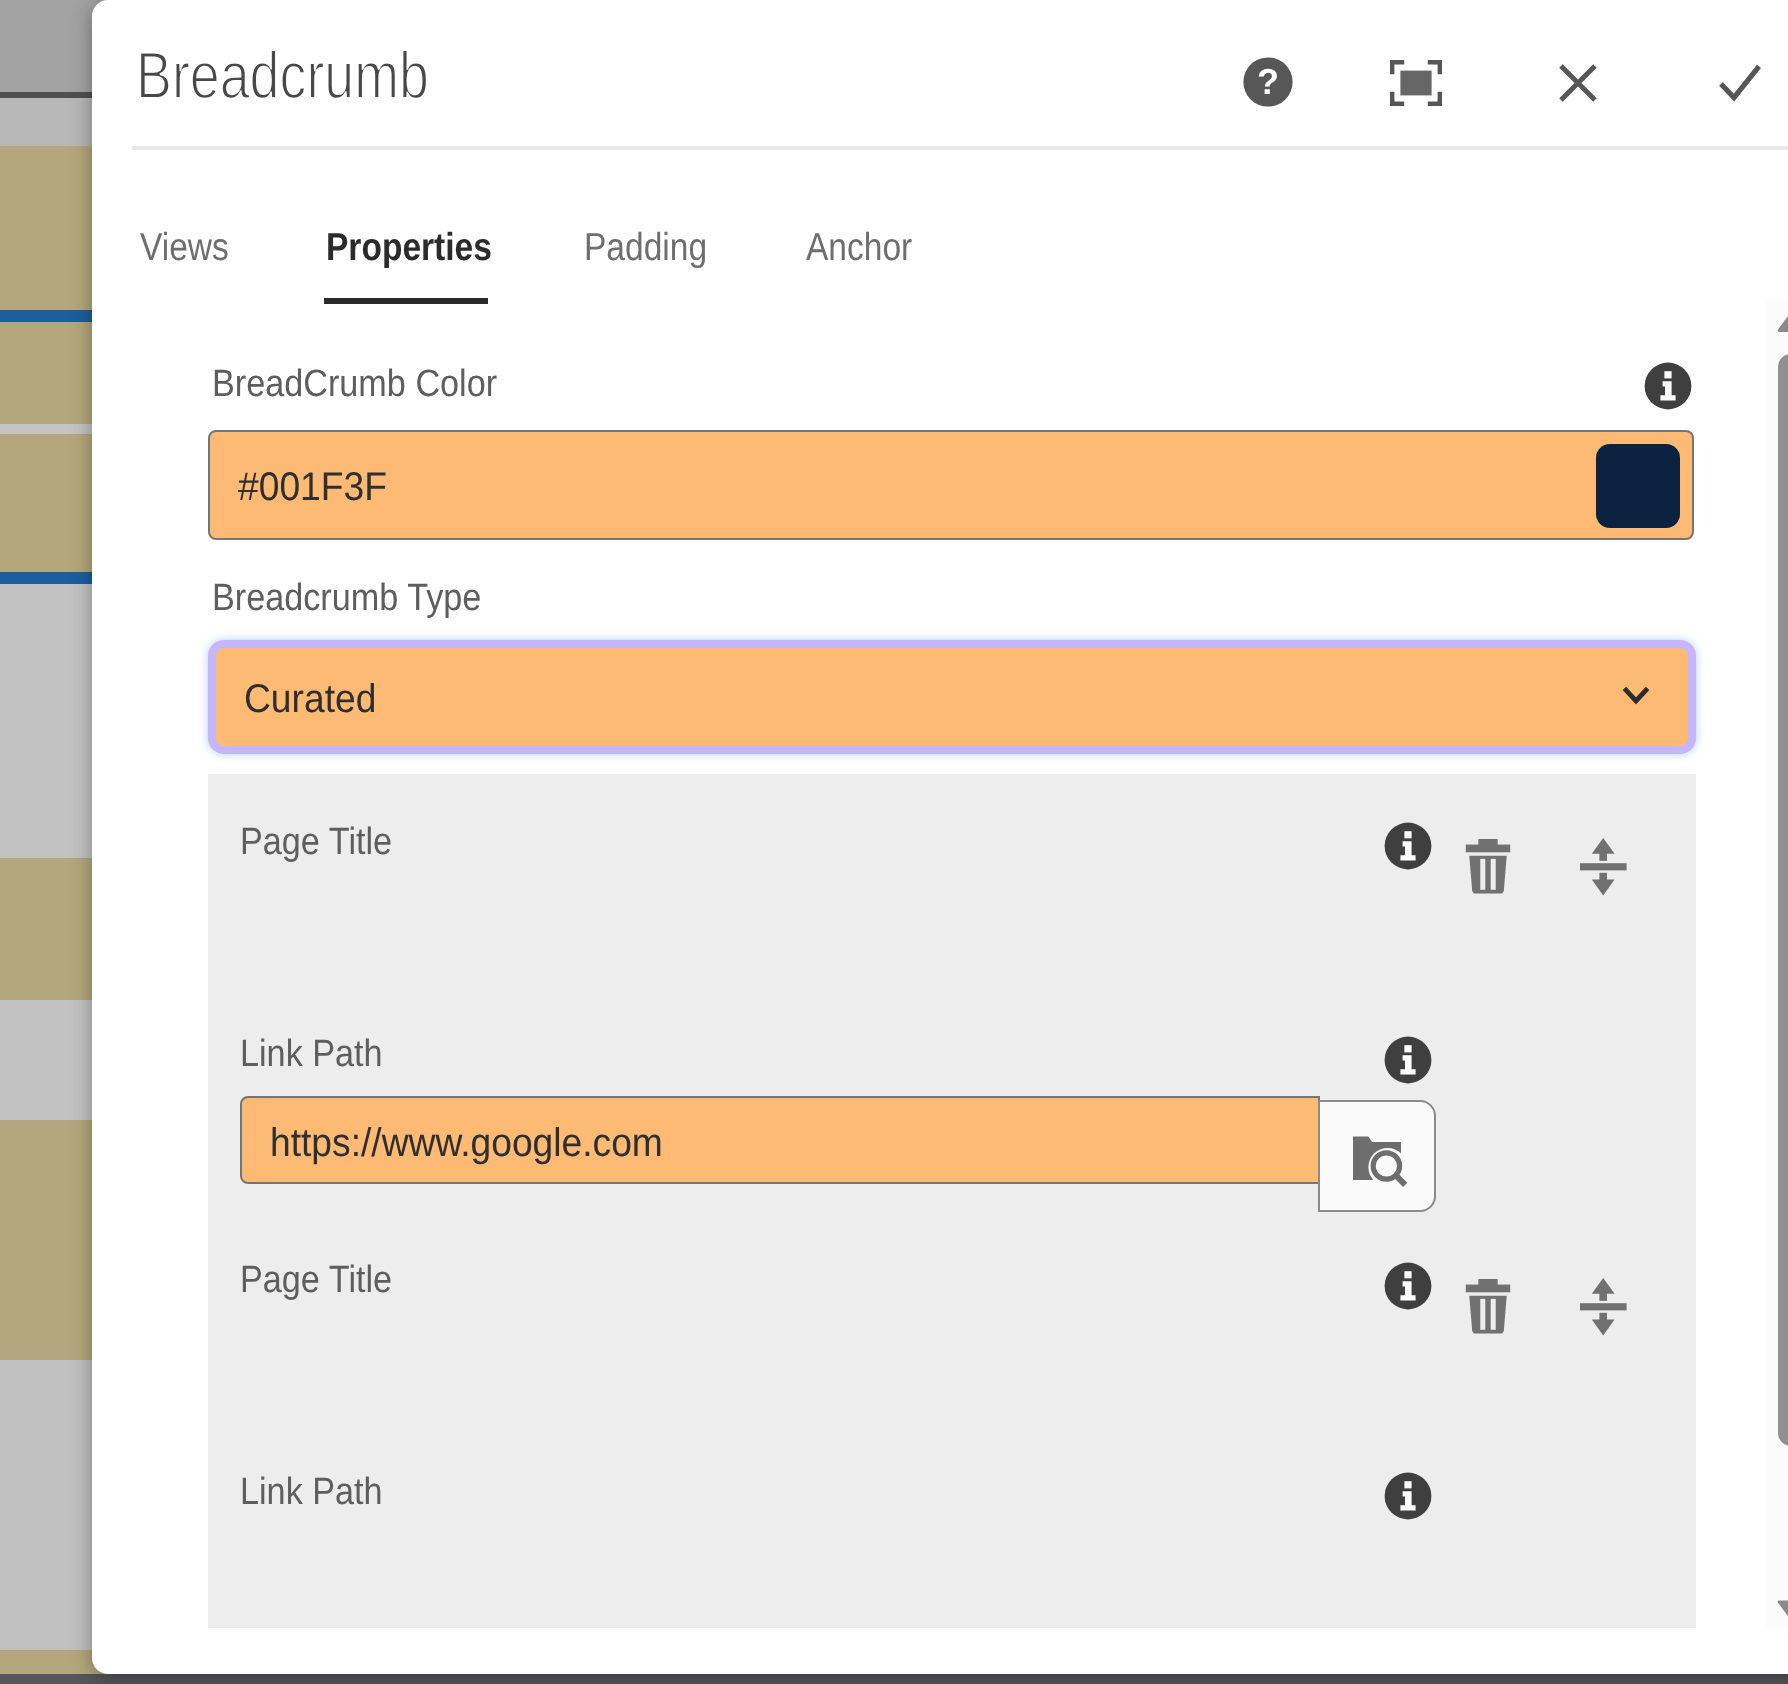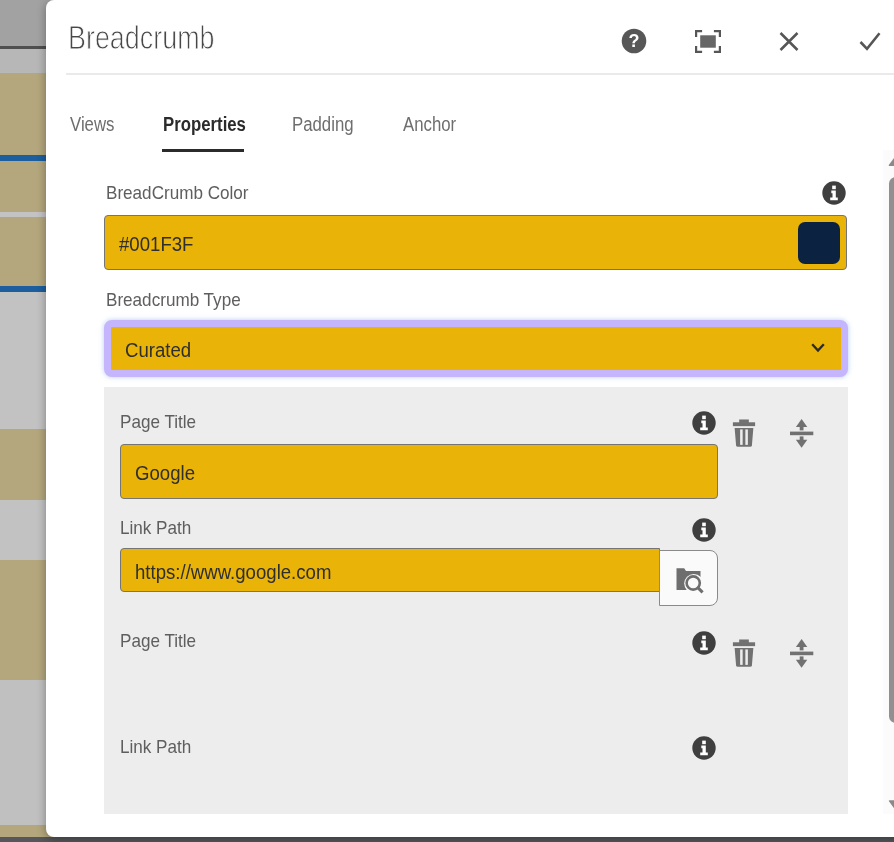--- a/index.html
+++ b/index.html
@@ -32,21 +32,21 @@
     box-shadow:0 2px 10px rgba(0,0,0,.35);
     margin-left:42px;
   }
   .title{left:22px;top:21px;font-size:33px;line-height:33px;color:#484848;font-weight:400;-webkit-text-stroke:0.9px #fff;transform:scaleX(.815);transform-origin:left top;}
   .divider{left:20px;top:73px;width:840px;height:2px;background:#eaeaea;}
   .tab{top:113px;font-size:19.5px;line-height:22px;color:#6e6e6e;transform:scaleX(.86);transform-origin:left top;}
   .tab.sel{color:#2b2b2b;font-weight:700;}
   .tabline{left:116px;top:148.6px;width:82px;height:3.4px;background:#2b2b2b;transform:none;}
   .lbl{font-size:19px;line-height:22px;color:#5e5e5e;transform:scaleX(.9);transform-origin:left top;}
   .input{
-    position:absolute;background:#eab308;border:1px solid #757575;border-radius:4px;
+    position:absolute;background:#fdba74;border:1px solid #757575;border-radius:4px;
     font-size:18px;color:#2f2f2f;box-sizing:border-box;
   }
   .input span{position:absolute;left:14px;top:calc(50% + 1.5px);transform:translateY(-50%) scaleX(.93);transform-origin:left center;white-space:nowrap;font-size:20px;line-height:24px;}
   #panel{position:absolute;left:58px;top:387px;width:744px;height:427px;background:#ededed;overflow:hidden;}
   .picker{
     position:absolute;background:#fafafa;border:1px solid #8a8a8a;
     border-radius:0 8px 8px 0;box-sizing:border-box;
   }
   #track{position:absolute;left:837px;top:150px;width:24px;height:664px;background:#fbfbfb;}
   #thumb{position:absolute;left:842.5px;top:176.8px;width:13.5px;height:546px;border-radius:7px;background:#909090;}
@@ -96,21 +96,21 @@
     <circle cx="12" cy="12" r="11.7" fill="#3f3f3f"></circle>
     <rect x="10.2" y="4.6" width="3.6" height="3.6" fill="#fff"></rect>
     <path d="M9.3 9.6 h4.5 v7 h2 v2.6 H8.2 v-2.6 h2.3 v-4.4 H9.3 z" fill="#fff"></path>
   </svg>
   <div class="input" style="left:58px;top:215px;width:743px;height:55px">
       <span>#001F3F</span>
     </div>
   <div class="abs" style="left:752px;top:222px;width:42px;height:42px;border-radius:7px;background:#0b2240"></div>
 
   <div class="abs lbl" style="left:60px;top:288.5px">Breadcrumb Type</div>
-  <div class="input" style="left:58px;top:320px;width:744px;height:57px;border:7px solid #c4b5fd;border-radius:8px;box-shadow:0 0 5px rgba(70,130,220,.4)">
+  <div class="input" style="left:58px;top:320px;width:744px;height:57px;border:4px solid #c4b5fd;border-radius:8px;box-shadow:0 0 5px rgba(70,130,220,.4)">
       <span>Curated</span>
     </div>
   <svg class="abs" style="left:765px;top:343px" width="14" height="10" viewBox="0 0 14 10">
     <path d="M1.2 1.2 7 7.5 12.8 1.2" stroke="#2c2c2c" stroke-width="2.4" fill="none"></path>
   </svg>
 
   <div id="panel"></div>
 
   <div class="abs lbl" style="left:73.5px;top:410.5px">Page Title</div>
   <svg class="abs" style="left:646px;top:411px" width="24" height="24" viewBox="0 0 24 24">
@@ -129,23 +129,20 @@
   </svg>
   <svg class="abs" style="left:743.7px;top:419px" width="24" height="29" viewBox="0 0 24 29">
     <g fill="#717171">
       <polygon points="11.6,0 5.9,7.9 17.3,7.9"></polygon>
       <rect x="9.7" y="7" width="3.8" height="4.4"></rect>
       <rect x="0" y="12.6" width="23.3" height="3.6"></rect>
       <rect x="9.7" y="17.4" width="3.8" height="4.4"></rect>
       <polygon points="11.6,28.7 5.9,20.8 17.3,20.8"></polygon>
     </g>
   </svg>
-  <div class="input" style="left:74px;top:444px;width:598px;height:55px">
-      <span>Google</span>
-    </div>
 
   <div class="abs lbl" style="left:73.5px;top:516.5px">Link Path</div>
   <svg class="abs" style="left:646px;top:518px" width="24" height="24" viewBox="0 0 24 24">
     <circle cx="12" cy="12" r="11.7" fill="#3f3f3f"></circle>
     <rect x="10.2" y="4.6" width="3.6" height="3.6" fill="#fff"></rect>
     <path d="M9.3 9.6 h4.5 v7 h2 v2.6 H8.2 v-2.6 h2.3 v-4.4 H9.3 z" fill="#fff"></path>
   </svg>
   <div class="input" style="left:74px;top:548px;width:540px;height:44px;border-radius:4px 0 0 4px">
       <span>https://www.google.com</span>
     </div>

